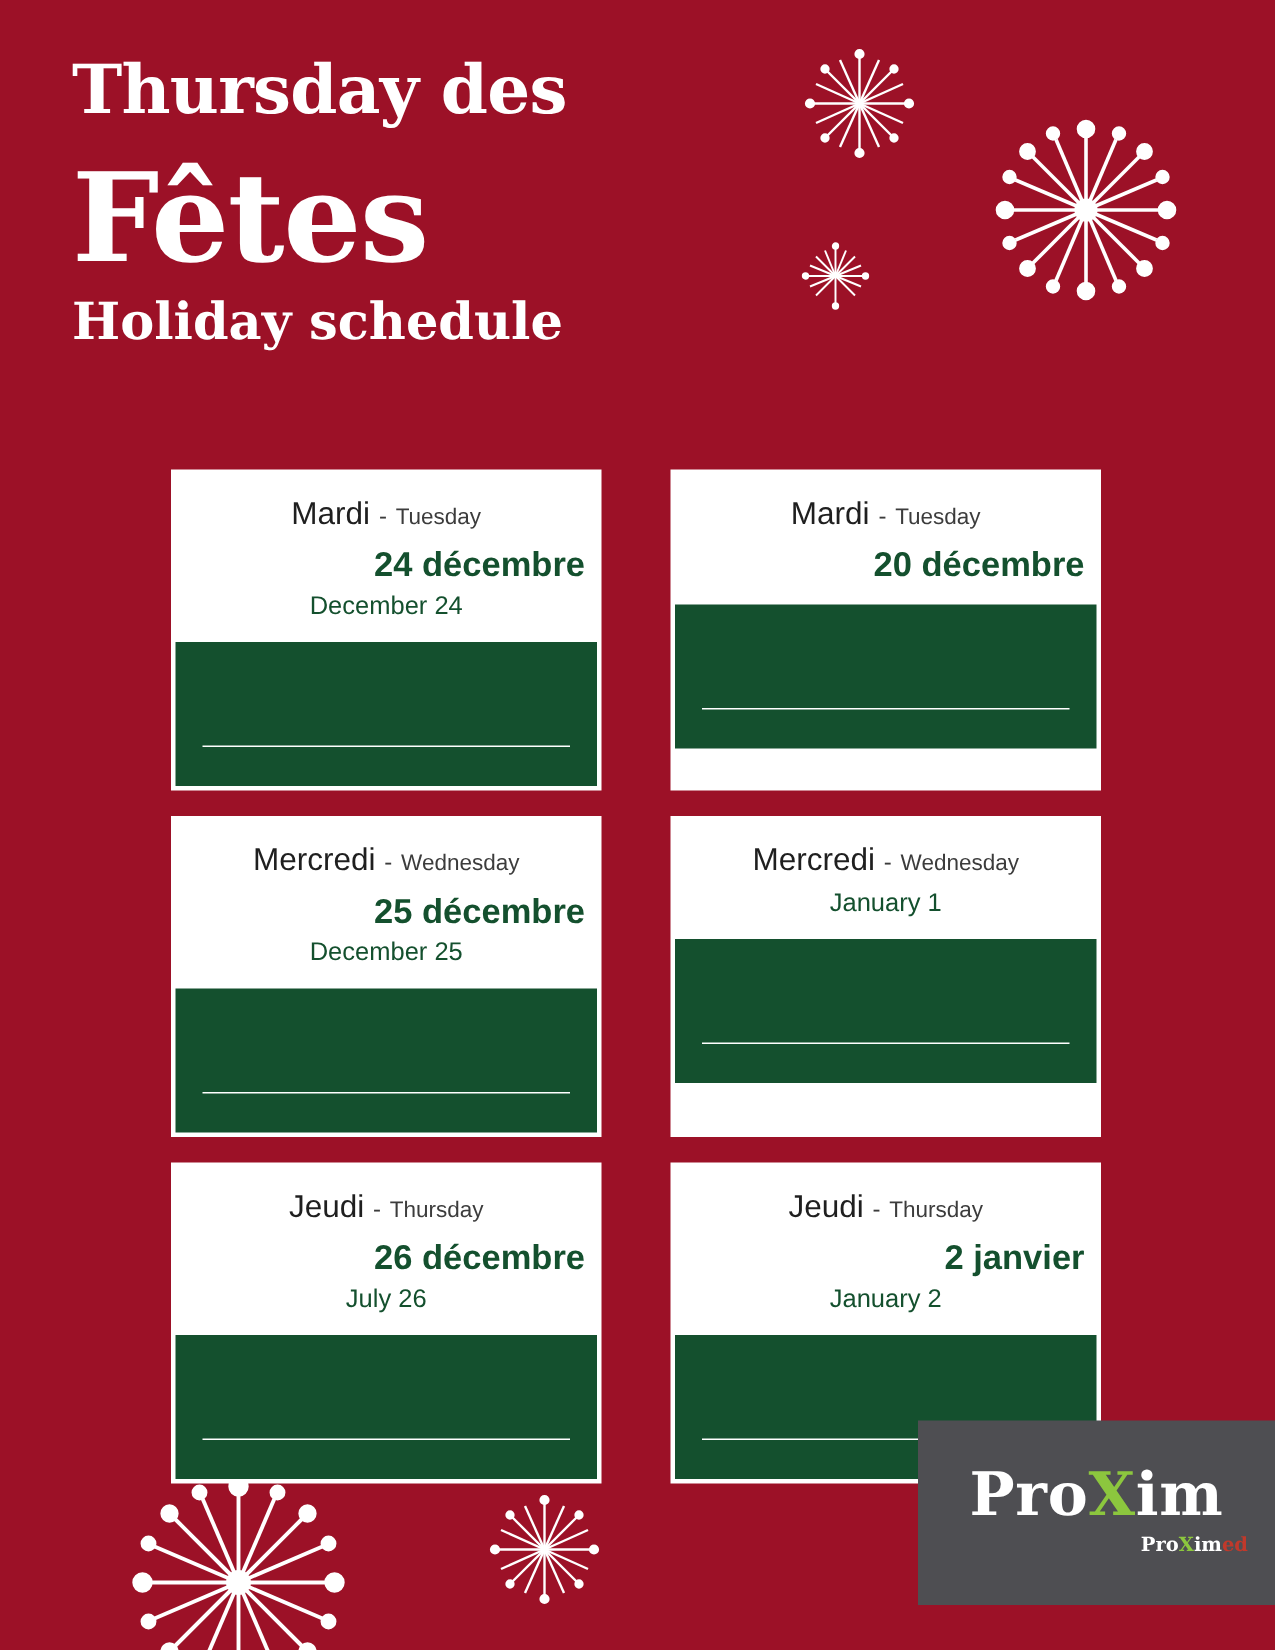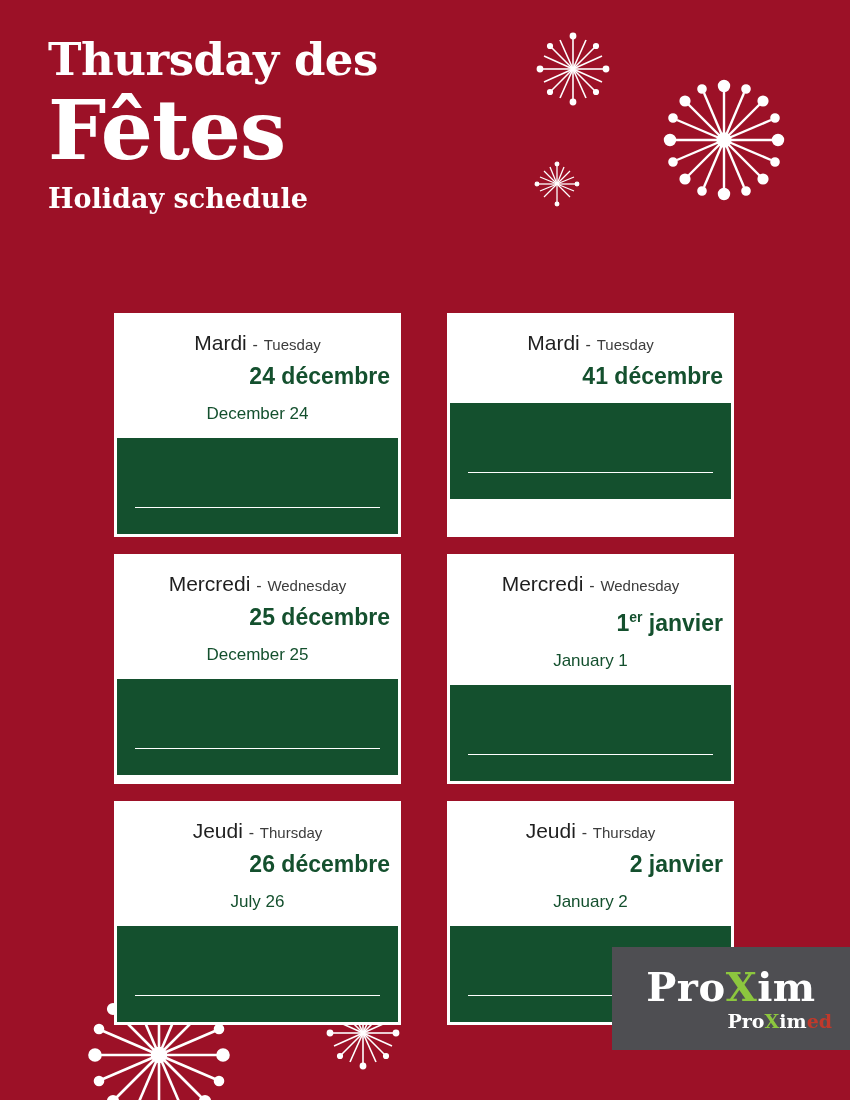--- a/index.html
+++ b/index.html
@@ -27,26 +27,26 @@
     font-size: 45px;
     line-height: 52px;
     letter-spacing: -0.5px;
   }
   .title-line2 {
     font-family: "DejaVu Serif", serif;
     font-weight: bold;
     font-size: 82px;
     line-height: 84px;
     letter-spacing: -1px;
-    margin-top: 2px;
+    margin-top: 18px;
   }
   .subtitle {
     font-family: "DejaVu Serif", serif;
     font-weight: bold;
-    font-size: 27px;
+    font-size: 34px;
     line-height: 34px;
     margin-top: 10px;
   }
 
   
   .flake { position: absolute; }
   .flake svg { display: block; }
 
   #flake-top-small      { top: 31px;  left: 535px; }
   #flake-top-tiny       { top: 160px; left: 533px; }
@@ -93,21 +93,21 @@
     line-height: 30px;
     margin-top: 3px;
     text-align: right;
   }
   .date-fr sup { font-size: 14px; vertical-align: super; }
 
   .date-en {
     font-size: 17px;
     color: #14502e;
     line-height: 24px;
-    margin-top: 11px;
+    margin-top: 1px;
   }
 
   .card-body {
     background: #14502e;
     height: 96px;
     position: relative;
   }
   .write-line {
     position: absolute;
     left: 18px;
@@ -116,41 +116,41 @@
     height: 1px;
     background: #ffffff;
   }
 
   
   .logo-box {
     position: absolute;
     left: 612px;
     top: 947px;
     width: 238px;
-    height: 103px;
+    height: 123px;
     background: #4e4e52;
     display: flex;
     flex-direction: column;
     align-items: center;
     justify-content: center;
   }
   .logo-main {
     font-family: "DejaVu Serif", serif;
     font-weight: bold;
     font-size: 40px;
     color: #ffffff;
     line-height: 42px;
     letter-spacing: 0.5px;
     position: relative;
   }
   .logo-main .x-leaf { color: #8cc63e; }
   .logo-sub {
     font-family: "DejaVu Serif", serif;
     font-weight: bold;
-    font-size: 19px;
+    font-size: 13px;
     color: #ffffff;
     line-height: 22px;
     margin-top: 2px;
     align-self: flex-end;
     margin-right: 18px;
   }
   .logo-sub .x-leaf { color: #8cc63e; }
   .logo-sub .ed { color: #c0392b; }
 </style>
 </head>
@@ -346,21 +346,21 @@
     </div>
   </div>
 
   <div class="card">
     <div class="card-head">
       <div class="day-line">
         <span class="day-fr">Mardi</span>
         <span class="day-sep">-</span>
         <span class="day-en">Tuesday</span>
       </div>
-      <div class="date-fr">41 décembre</div>
+      <div class="date-fr">20 décembre</div>
     </div>
     <div class="card-body">
       <div class="write-line"></div>
     </div>
   </div>
 
   <div class="card">
     <div class="card-head">
       <div class="day-line">
         <span class="day-fr">Mercredi</span>
@@ -375,21 +375,20 @@
     </div>
   </div>
 
   <div class="card">
     <div class="card-head">
       <div class="day-line">
         <span class="day-fr">Mercredi</span>
         <span class="day-sep">-</span>
         <span class="day-en">Wednesday</span>
       </div>
-      <div class="date-fr"><span>1</span><sup>er</sup><span> janvier</span></div>
       <div class="date-en">January 1</div>
     </div>
     <div class="card-body">
       <div class="write-line"></div>
     </div>
   </div>
 
   <div class="card">
     <div class="card-head">
       <div class="day-line">

